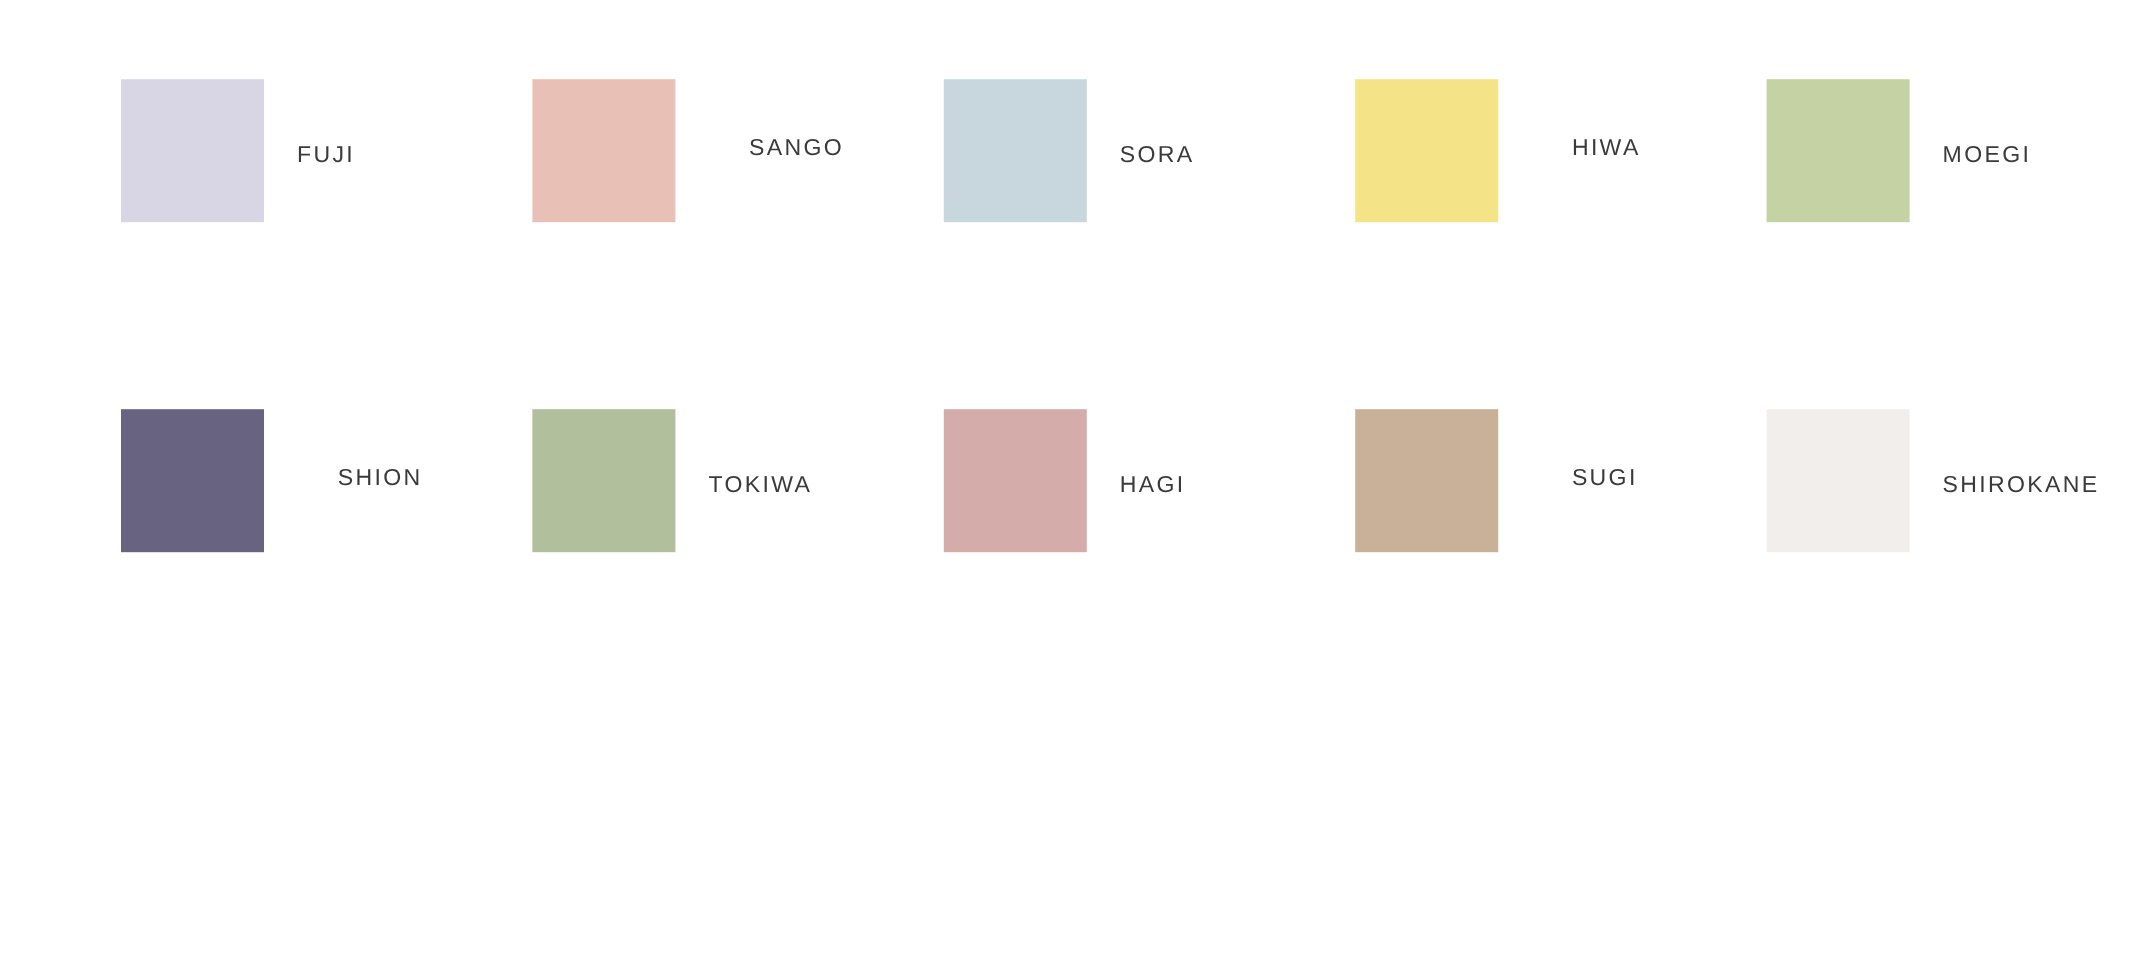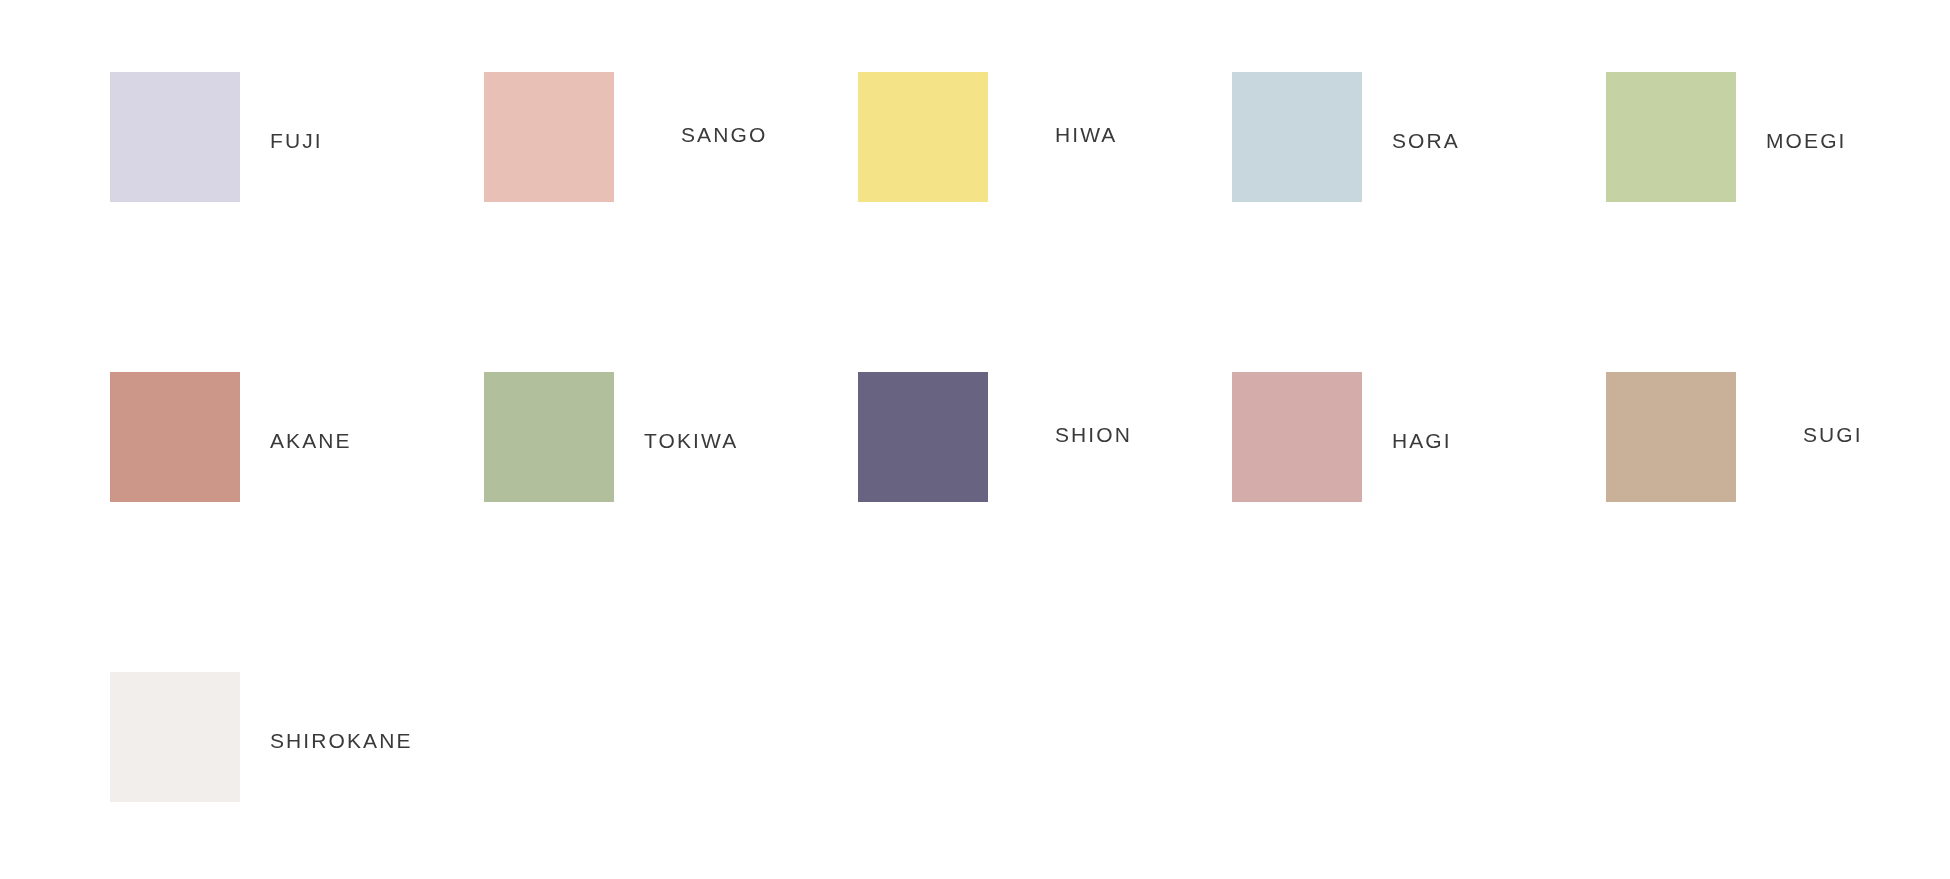--- a/index.html
+++ b/index.html
@@ -68,49 +68,45 @@
     <div class="swatch-cell nudge-down">
       <div class="swatch-chip" style="background: rgb(216, 214, 228);"></div>
       <div class="swatch-label">FUJI</div>
     </div>
 
     <div class="swatch-cell nudge-up">
       <div class="swatch-chip" style="background: rgb(232, 192, 182);"></div>
       <div class="swatch-label">SANGO</div>
     </div>
 
+    <div class="swatch-cell nudge-down">
+      <div class="swatch-chip" style="background: rgb(199, 215, 221);"></div>
+      <div class="swatch-label">SORA</div>
+    </div>
+
     <div class="swatch-cell nudge-up">
       <div class="swatch-chip" style="background: rgb(245, 228, 135);"></div>
       <div class="swatch-label">HIWA</div>
-    </div>
-
-    <div class="swatch-cell nudge-down">
-      <div class="swatch-chip" style="background: rgb(199, 215, 221);"></div>
-      <div class="swatch-label">SORA</div>
     </div>
 
     <div class="swatch-cell nudge-down">
       <div class="swatch-chip" style="background: rgb(197, 211, 164);"></div>
       <div class="swatch-label">MOEGI</div>
     </div>
 
 
-    <div class="swatch-cell nudge-down">
-      <div class="swatch-chip" style="background: rgb(204, 150, 137);"></div>
-      <div class="swatch-label">AKANE</div>
+
+    <div class="swatch-cell nudge-up">
+      <div class="swatch-chip" style="background: rgb(103, 99, 128);"></div>
+      <div class="swatch-label">SHION</div>
     </div>
 
     <div class="swatch-cell nudge-down">
       <div class="swatch-chip" style="background: rgb(178, 191, 157);"></div>
       <div class="swatch-label">TOKIWA</div>
-    </div>
-
-    <div class="swatch-cell nudge-up">
-      <div class="swatch-chip" style="background: rgb(103, 99, 128);"></div>
-      <div class="swatch-label">SHION</div>
     </div>
 
     <div class="swatch-cell nudge-down">
       <div class="swatch-chip" style="background: rgb(212, 172, 170);"></div>
       <div class="swatch-label">HAGI</div>
     </div>
 
 
     <div class="swatch-cell nudge-up">
       <div class="swatch-chip" style="background: rgb(201, 176, 153);"></div>

